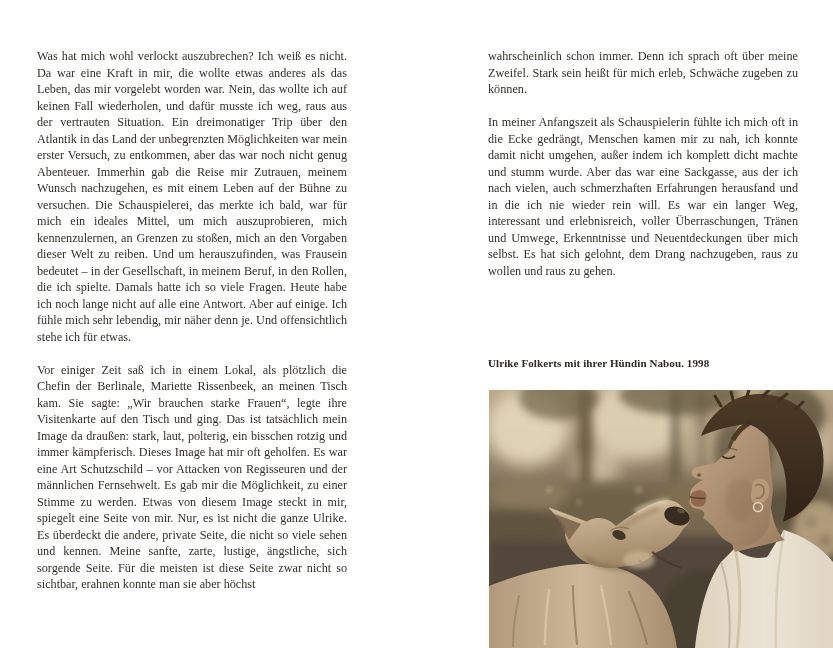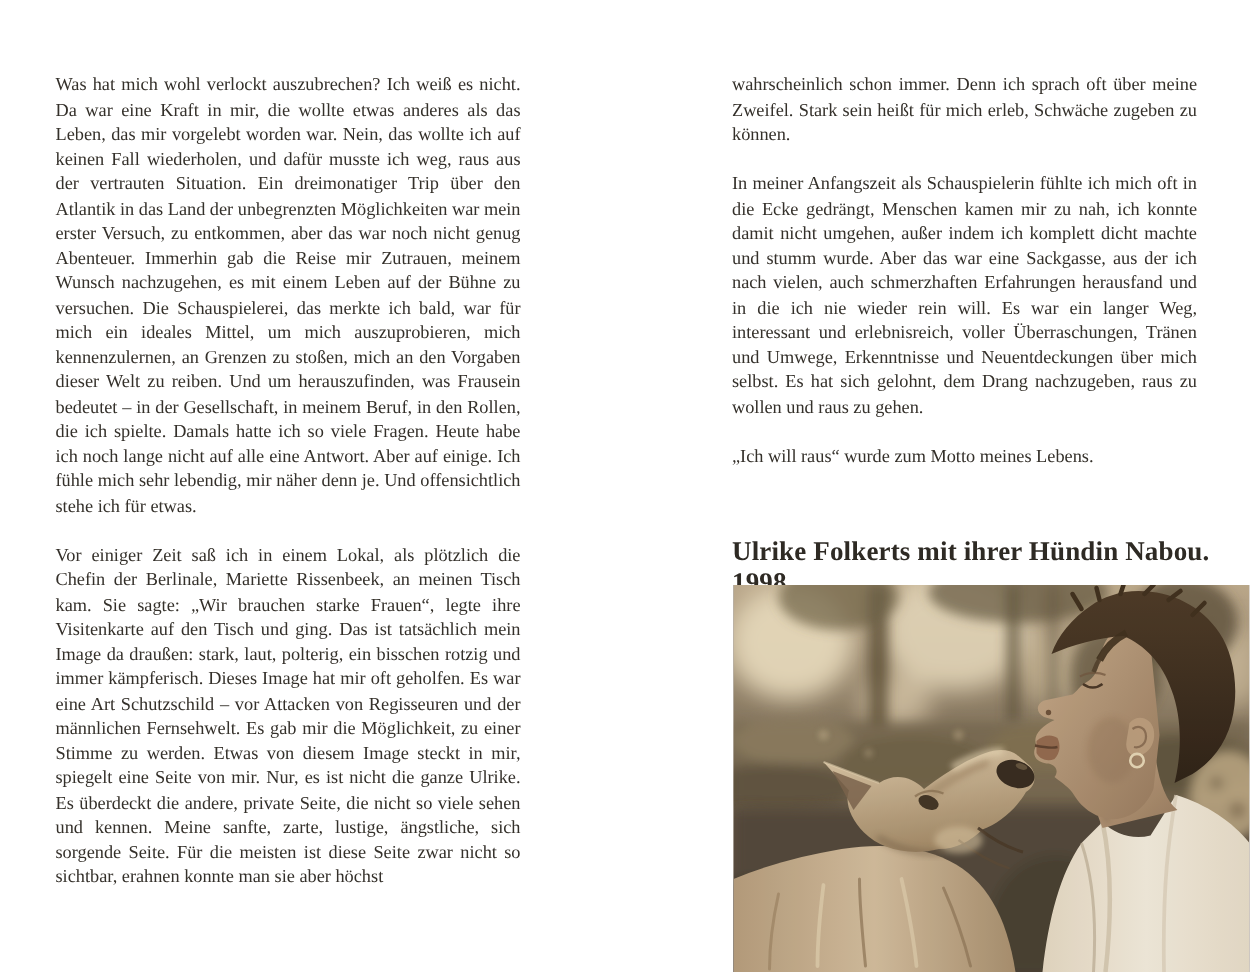--- a/index.html
+++ b/index.html
@@ -22,21 +22,21 @@
     -webkit-hyphens: manual;
   }
   .text-col.left  { left: 37px;  }
   .text-col.right { left: 488px; }
   .para { margin: 0 0 16.5px 0; padding: 0; }
   .para:last-child { margin-bottom: 0; }
   .caption {
     position: absolute;
     left: 488px; top: 357px;
     width: 330px;
-    font-size: 18px;
+    font-size: 11px;
     font-weight: bold;
     color: #2e2a24;
     letter-spacing: 0.1px;
   }
   .photo {
     position: absolute;
     left: 489px; top: 390px;
     width: 344px; height: 258px;
     overflow: hidden;
     background: #6f6250;
@@ -49,21 +49,20 @@
 <div class="spread">
 
   <section class="text-col left">
       <p class="para">Was hat mich wohl verlockt auszubrechen? Ich weiß es nicht. Da war eine Kraft in mir, die wollte etwas anderes als das Leben, das mir vorgelebt worden war. Nein, das wollte ich auf keinen Fall wiederholen, und dafür musste ich weg, raus aus der ver­trauten Situation. Ein dreimonatiger Trip über den Atlantik in das Land der unbegrenzten Möglichkeiten war mein erster Ver­such, zu entkommen, aber das war noch nicht genug Abenteuer. Immerhin gab die Reise mir Zutrauen, meinem Wunsch nach­zugehen, es mit einem Leben auf der Bühne zu versuchen. Die Schauspielerei, das merkte ich bald, war für mich ein ideales Mit­tel, um mich auszuprobieren, mich kennenzulernen, an Grenzen zu stoßen, mich an den Vorgaben dieser Welt zu reiben. Und um herauszufinden, was Frausein bedeutet – in der Gesellschaft, in meinem Beruf, in den Rollen, die ich spielte. Damals hatte ich so viele Fragen. Heute habe ich noch lange nicht auf alle eine Antwort. Aber auf einige. Ich fühle mich sehr lebendig, mir näher denn je. Und offensichtlich stehe ich für etwas.</p>
       <p class="para">Vor einiger Zeit saß ich in einem Lokal, als plötzlich die Chefin der Berlinale, Mariette Rissenbeek, an meinen Tisch kam. Sie sagte: „Wir brauchen starke Frauen“, legte ihre Visitenkarte auf den Tisch und ging. Das ist tatsächlich mein Image da draußen: stark, laut, polterig, ein bisschen rotzig und immer kämpferisch. Dieses Image hat mir oft geholfen. Es war eine Art Schutzschild – vor Attacken von Regisseuren und der männlichen Fernsehwelt. Es gab mir die Möglichkeit, zu einer Stimme zu werden. Etwas von diesem Image steckt in mir, spiegelt eine Seite von mir. Nur, es ist nicht die ganze Ulrike. Es überdeckt die andere, private Seite, die nicht so viele sehen und kennen. Meine sanfte, zarte, lustige, ängstliche, sich sorgende Seite. Für die meisten ist diese Seite zwar nicht so sichtbar, erahnen konnte man sie aber höchst</p>
     </section>
 
   <section class="text-col right">
       <p class="para">wahrscheinlich schon immer. Denn ich sprach oft über meine Zweifel. Stark sein heißt für mich erleb, Schwäche zugeben zu können.</p>
       <p class="para">In meiner Anfangszeit als Schauspielerin fühlte ich mich oft in die Ecke gedrängt, Menschen kamen mir zu nah, ich konnte da­mit nicht umgehen, außer indem ich komplett dicht machte und stumm wurde. Aber das war eine Sackgasse, aus der ich nach vie­len, auch schmerzhaften Erfahrungen herausfand und in die ich nie wieder rein will. Es war ein langer Weg, interessant und erleb­nisreich, voller Überraschungen, Tränen und Umwege, Erkennt­nisse und Neuentdeckungen über mich selbst. Es hat sich gelohnt, dem Drang nachzugeben, raus zu wollen und raus zu gehen.</p>
-      <p class="para">„Ich will raus“ wurde zum Motto meines Lebens.</p>
     </section>
 
   <div class="caption">Ulrike Folkerts mit ihrer Hündin Nabou. 1998</div>
 
   <div class="photo" title="Sepia-getöntes Foto: Ulrike Folkerts spitzt die Lippen zu ihrer Hündin Nabou, die zu ihr aufblickt; unscharfes Laub im Hintergrund">
     <svg viewBox="0 0 344 258" width="344" height="258" preserveAspectRatio="none">
       <defs>
         <linearGradient id="bg" x1="0" y1="0" x2="0" y2="1">
           <stop offset="0" stop-color="#bdaa8c"></stop>
           <stop offset="0.30" stop-color="#8f7f66"></stop>

